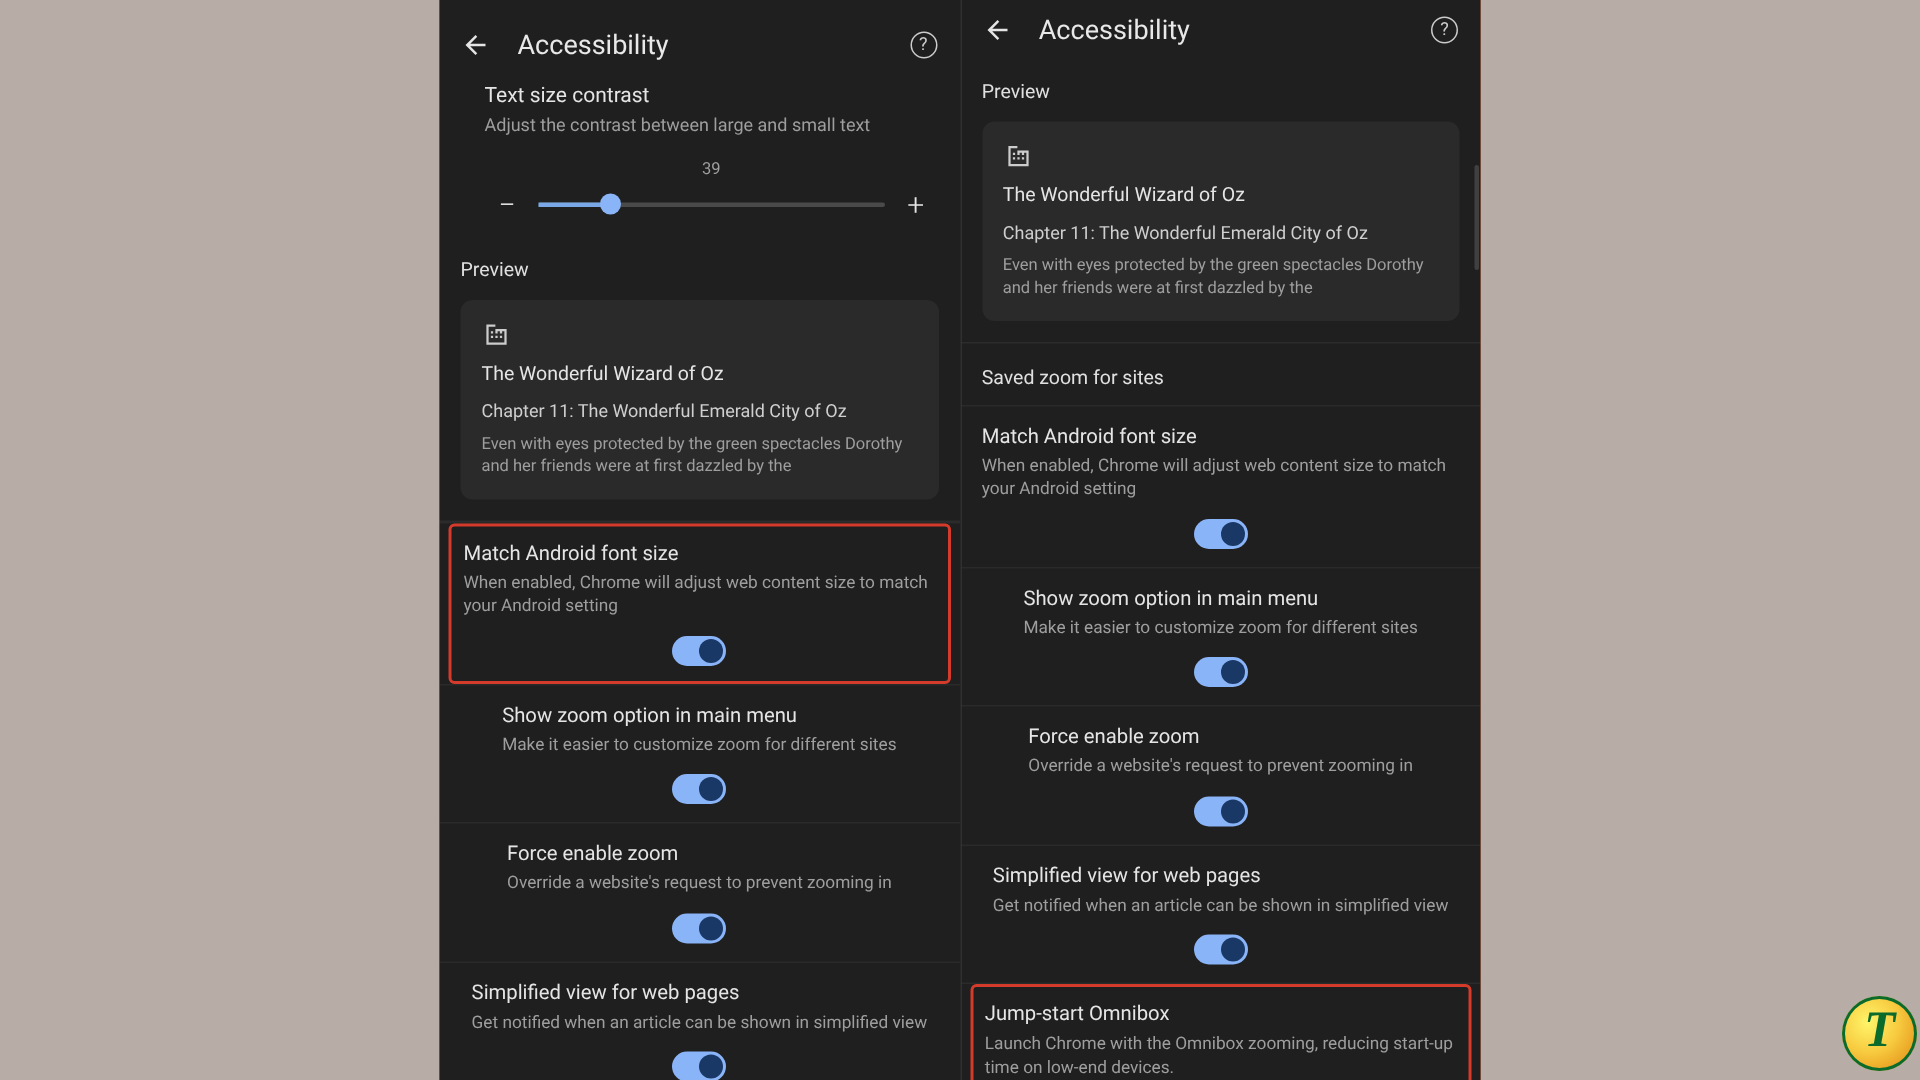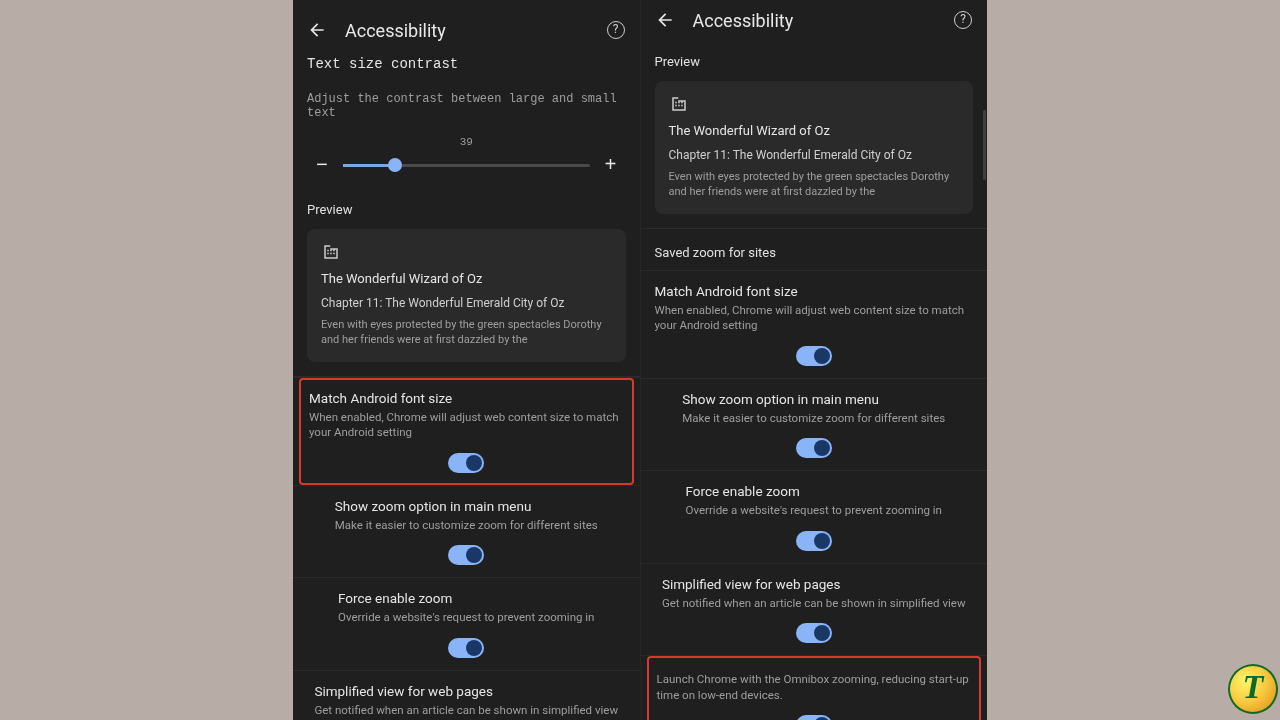--- a/index.html
+++ b/index.html
@@ -62,23 +62,23 @@
     line-height: 15px;
     text-align: center;
     color: #ccc;
   }
   .section-label {
     font-size: 13px;
     color: #e0e0e0;
     padding: 12px 8px 6px 14px;
   }
   
-  .contrast-block { padding: 0 14px 8px 14px; font-family: Liberation Mono, monospace; }
+  .contrast-block { padding: 0 14px 8px 30px; }
   .ctitle { font-size: 14px; color: #e5e5e5; margin-top: 4px; }
-  .csub { font-size: 12px; color: #9e9e9e; margin-top: 20px; }
+  .csub { font-size: 12px; color: #9e9e9e; margin-top: 4px; }
   .slider-val { font-size: 11px; color: #9e9e9e; text-align: center; margin-top: 16px; }
   .slider-row {
     display: flex; align-items: center; gap: 10px;
     margin: 6px 4px 6px 4px;
   }
   .minus, .plus {
     width: 22px; height: 22px; display:flex; align-items:center; justify-content:center;
     color: #e5e5e5; font-size: 20px; font-weight: 300;
   }
   .track {
@@ -320,20 +320,21 @@
         <div class="rsub">Get notified when an article can be shown in simplified view</div>
       </div>
       <div class="toggle">
           <div class="knob"></div>
         </div>
     </div>
     <div class="sep"></div>
 
     <div class="row highlight">
       <div class="txt">
+        <div class="rtitle">Jump-start Omnibox</div>
         <div class="rsub">Launch Chrome with the Omnibox zooming, reducing start-up time on low-end devices.</div>
       </div>
       <div class="toggle">
           <div class="knob"></div>
         </div>
     </div>
     <div class="sep"></div>
 
     <div class="captions-row">Captions</div>
   </div>

